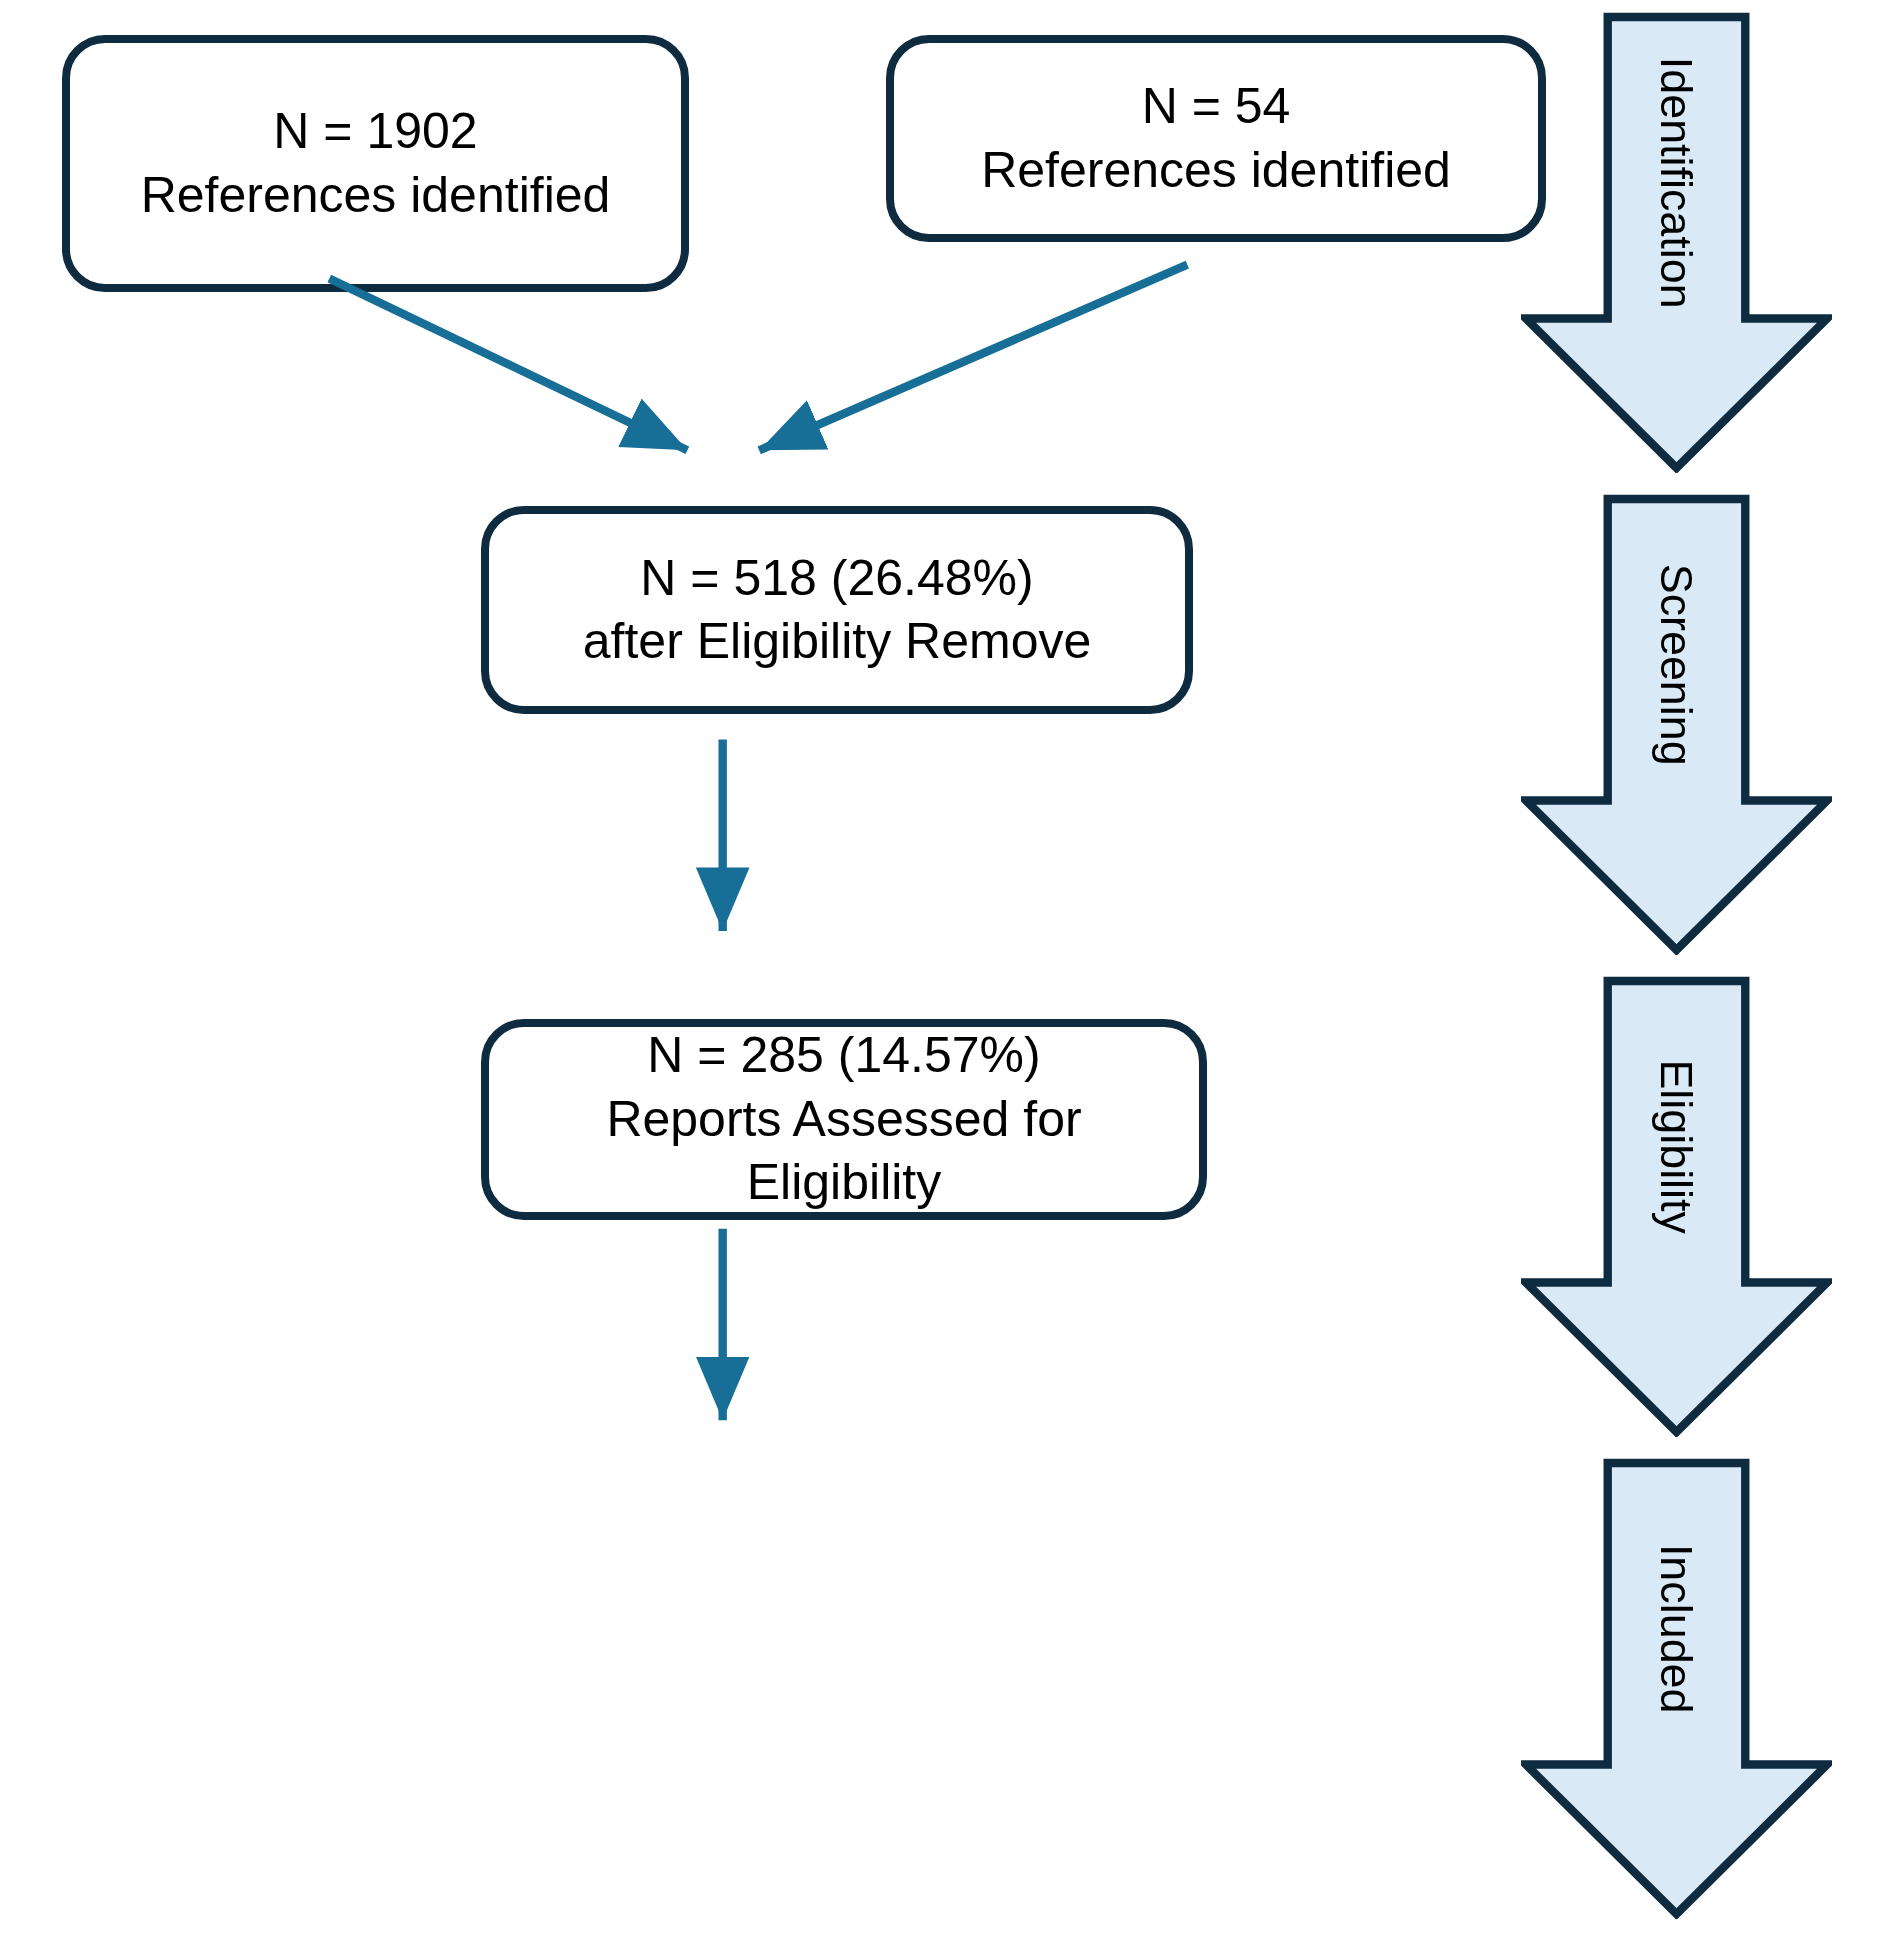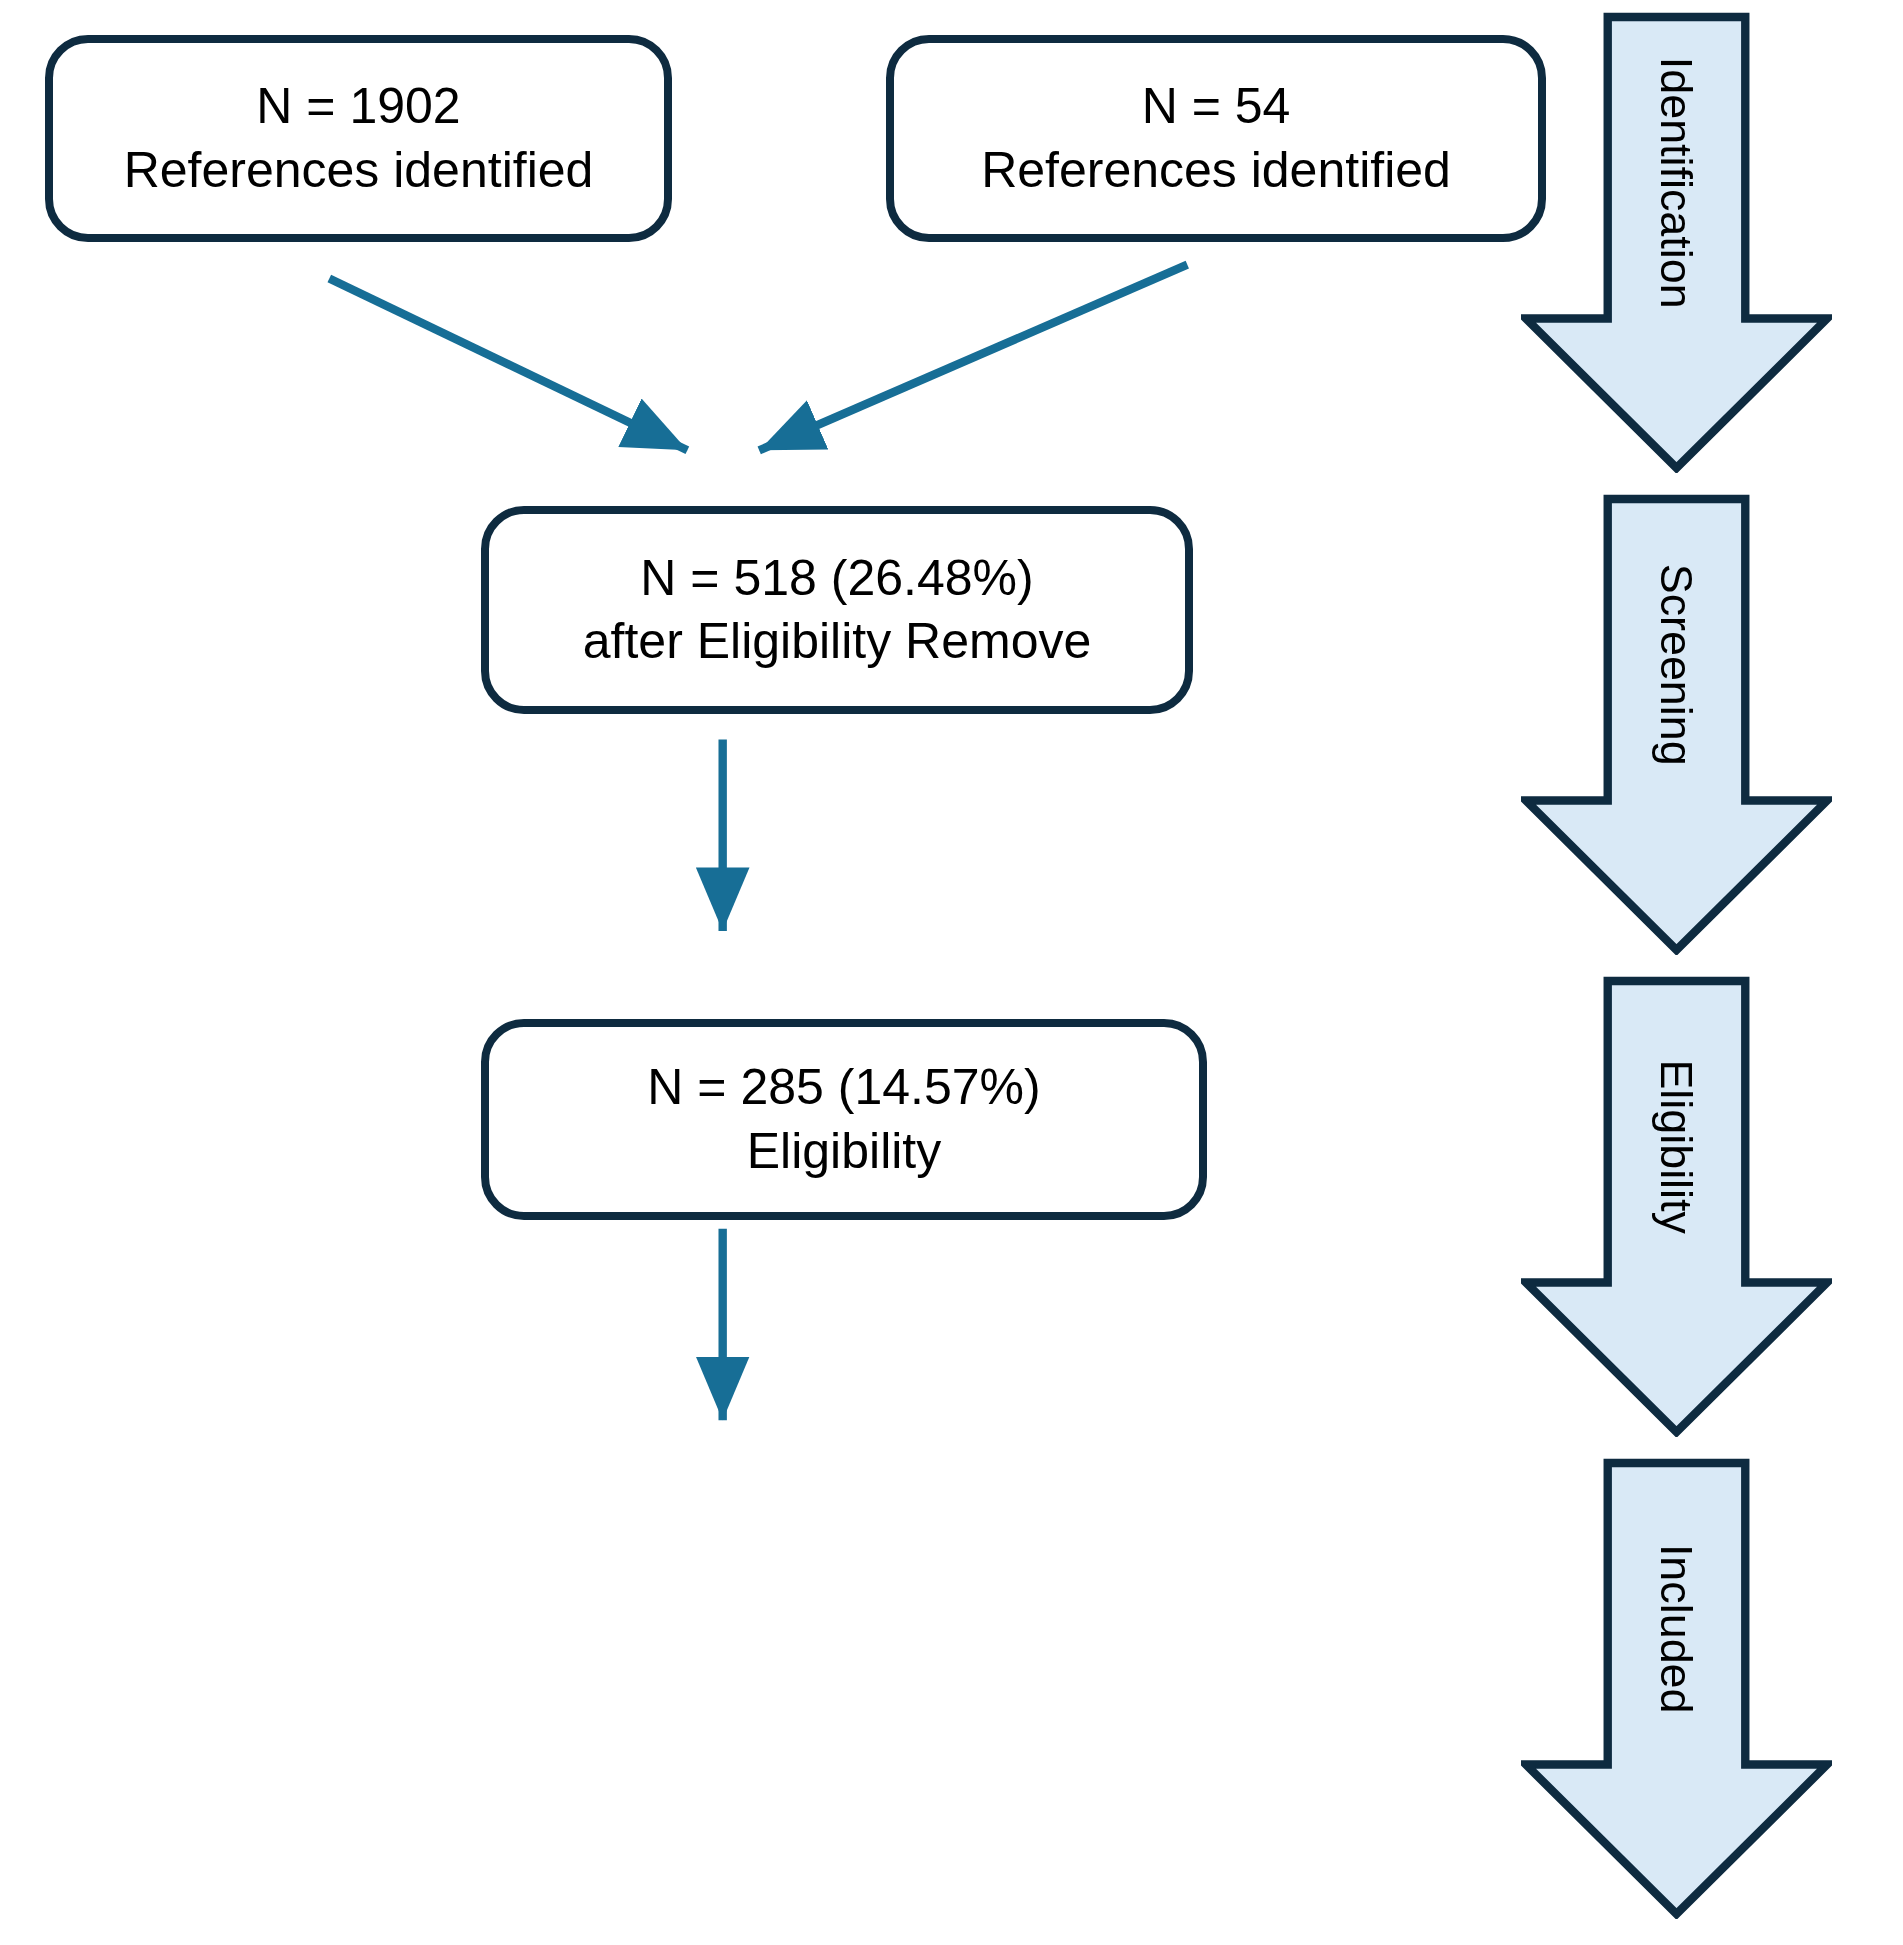--- a/index.html
+++ b/index.html
@@ -27,21 +27,21 @@
     display:flex;
     flex-direction:column;
     justify-content:center;
     align-items:center;
     text-align:center;
     color:var(--text-color);
     font-size:50px;
     line-height:1.27;
     z-index:2;
   }
-  .box-db       {left:45px;   top:35px;   width:627px; height:207px;text-align:center;}
+  .box-db       {left:62px;   top:35px;   width:627px; height:257px;text-align:center;}
   .box-other    {left:886px; top:35px;   width:660px; height:207px;}
   .box-screened {left:481px;  top:506px;  width:712px; height:208px;}
   .box-assessed {left:481px;  top:1019px; width:726px; height:201px;}
   .box-included {left:486px;  top:1467px; width:620px; height:204px;}
   .stage-arrow{
     position:absolute;
     left:1521px;
     width:311px;
     height:461px;
     z-index:1;
@@ -91,20 +91,21 @@
     <div>References identified</div>
   </div>
 
   <div class="flow-box box-screened">
     <div>N = 518 (26.48%)</div>
     <div>after Eligibility Remove</div>
   </div>
 
   <div class="flow-box box-assessed">
     <div>N = 285 (14.57%)</div>
+    <div>Reports Assessed for</div>
     <div>Eligibility</div>
   </div>
 
 
   <svg class="stage-arrow stage-a1" viewBox="0 0 520 770">
     <polygon class="stage-shape" points="145,8 375,8 375,512 512,512 260,762 8,512 145,512"></polygon>
     <text class="stage-label" x="260" y="285" text-anchor="middle" dominant-baseline="central" transform="rotate(90 260 285)">Identification</text>
   </svg>
 
   <svg class="stage-arrow stage-a2" viewBox="0 0 520 770">

